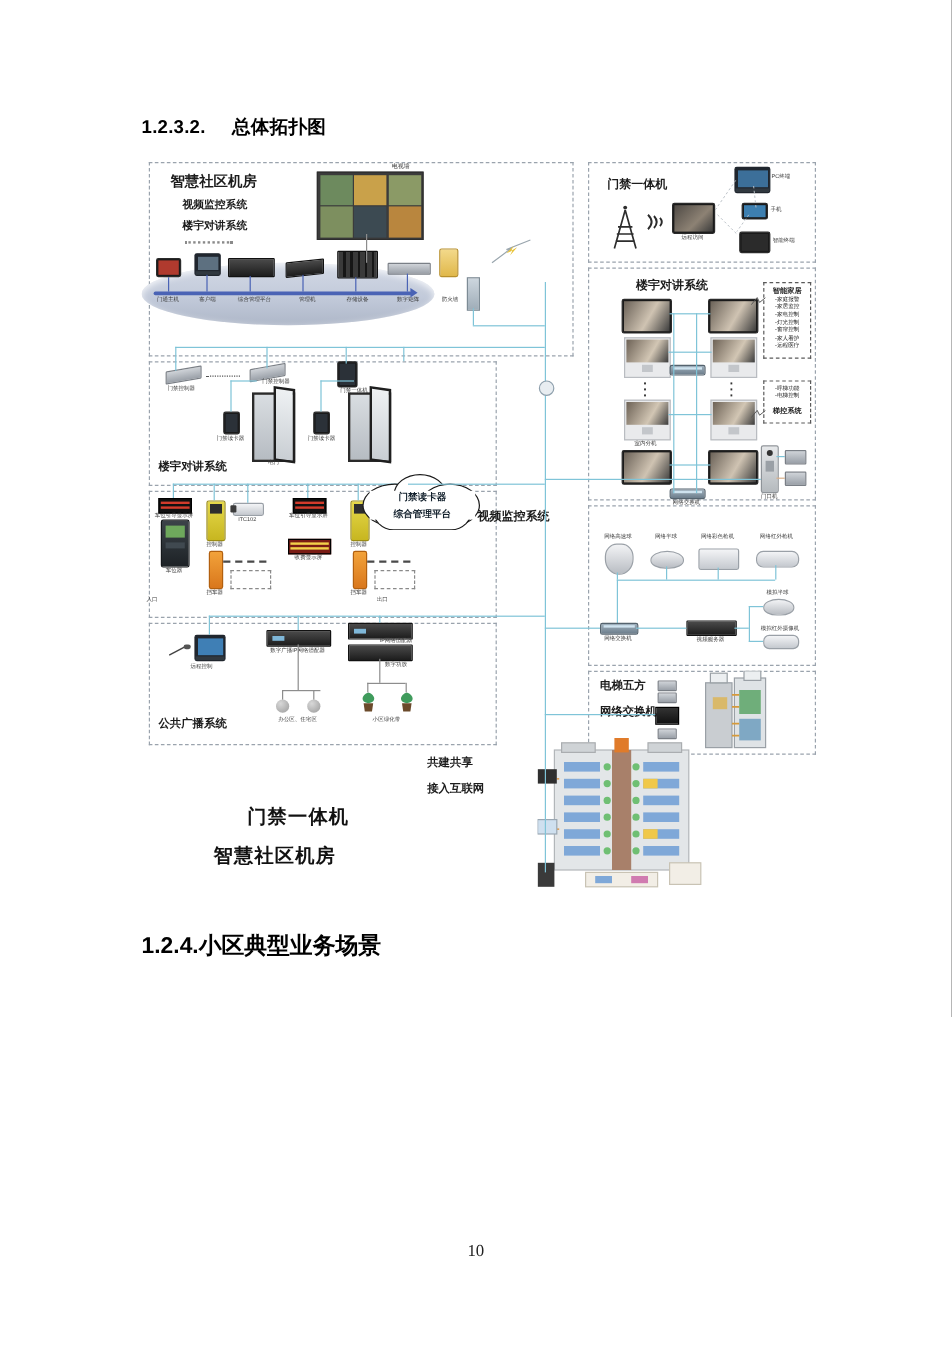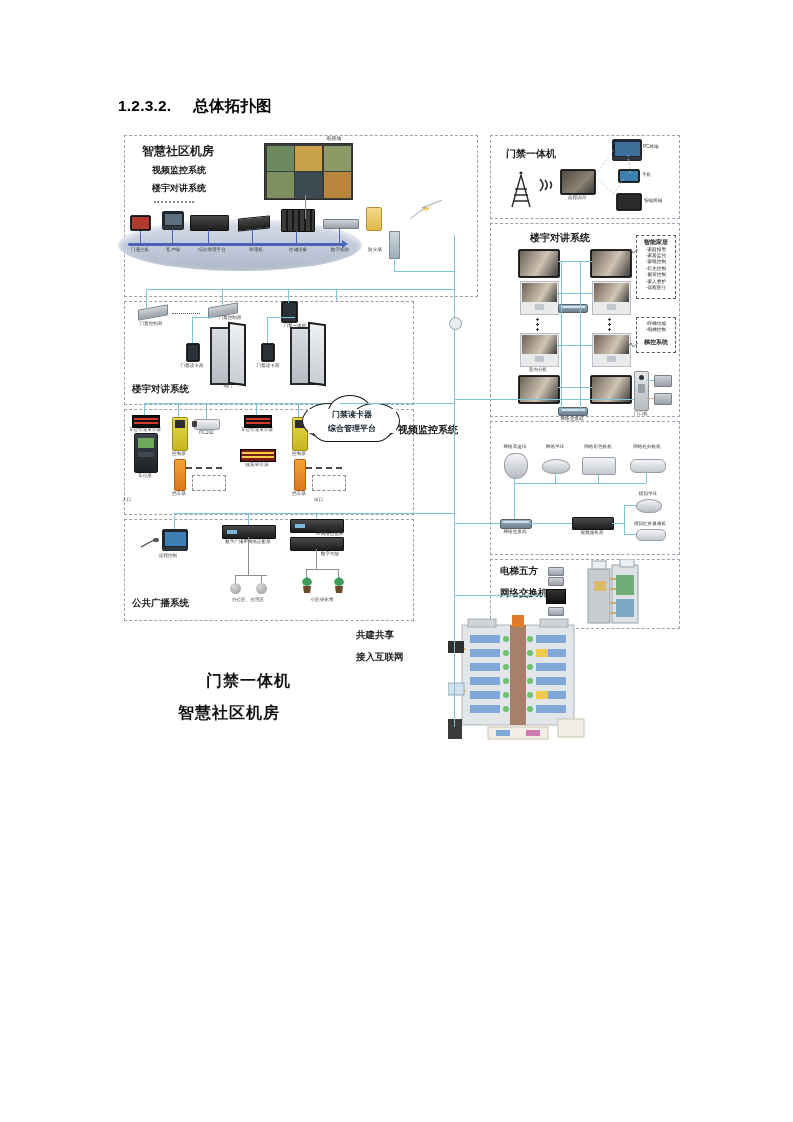--- a/index.html
+++ b/index.html
@@ -630,17 +630,19 @@
         <div class="line h" style="left:200px;top:382px;width:136px;"></div>
         <div class="line h" style="left:336px;top:268px;width:132px;"></div>
         <div class="line h" style="left:336px;top:392px;width:46px;"></div>
 
         <div class="figtitle" style="left:88px;top:540px;font-size:16px;letter-spacing:1px;">门禁一体机</div>
         <div class="figtitle" style="left:60px;top:572px;font-size:16px;letter-spacing:1px;">智慧社区机房</div>
 
       </div>
     </div>
 
+    <h2 class="sec-heading2">1.2.4.小区典型业务场景</h2>
 
   </div>
 
+  <div class="pagenum">10</div>
 
 </div>
 
 </body></html>

